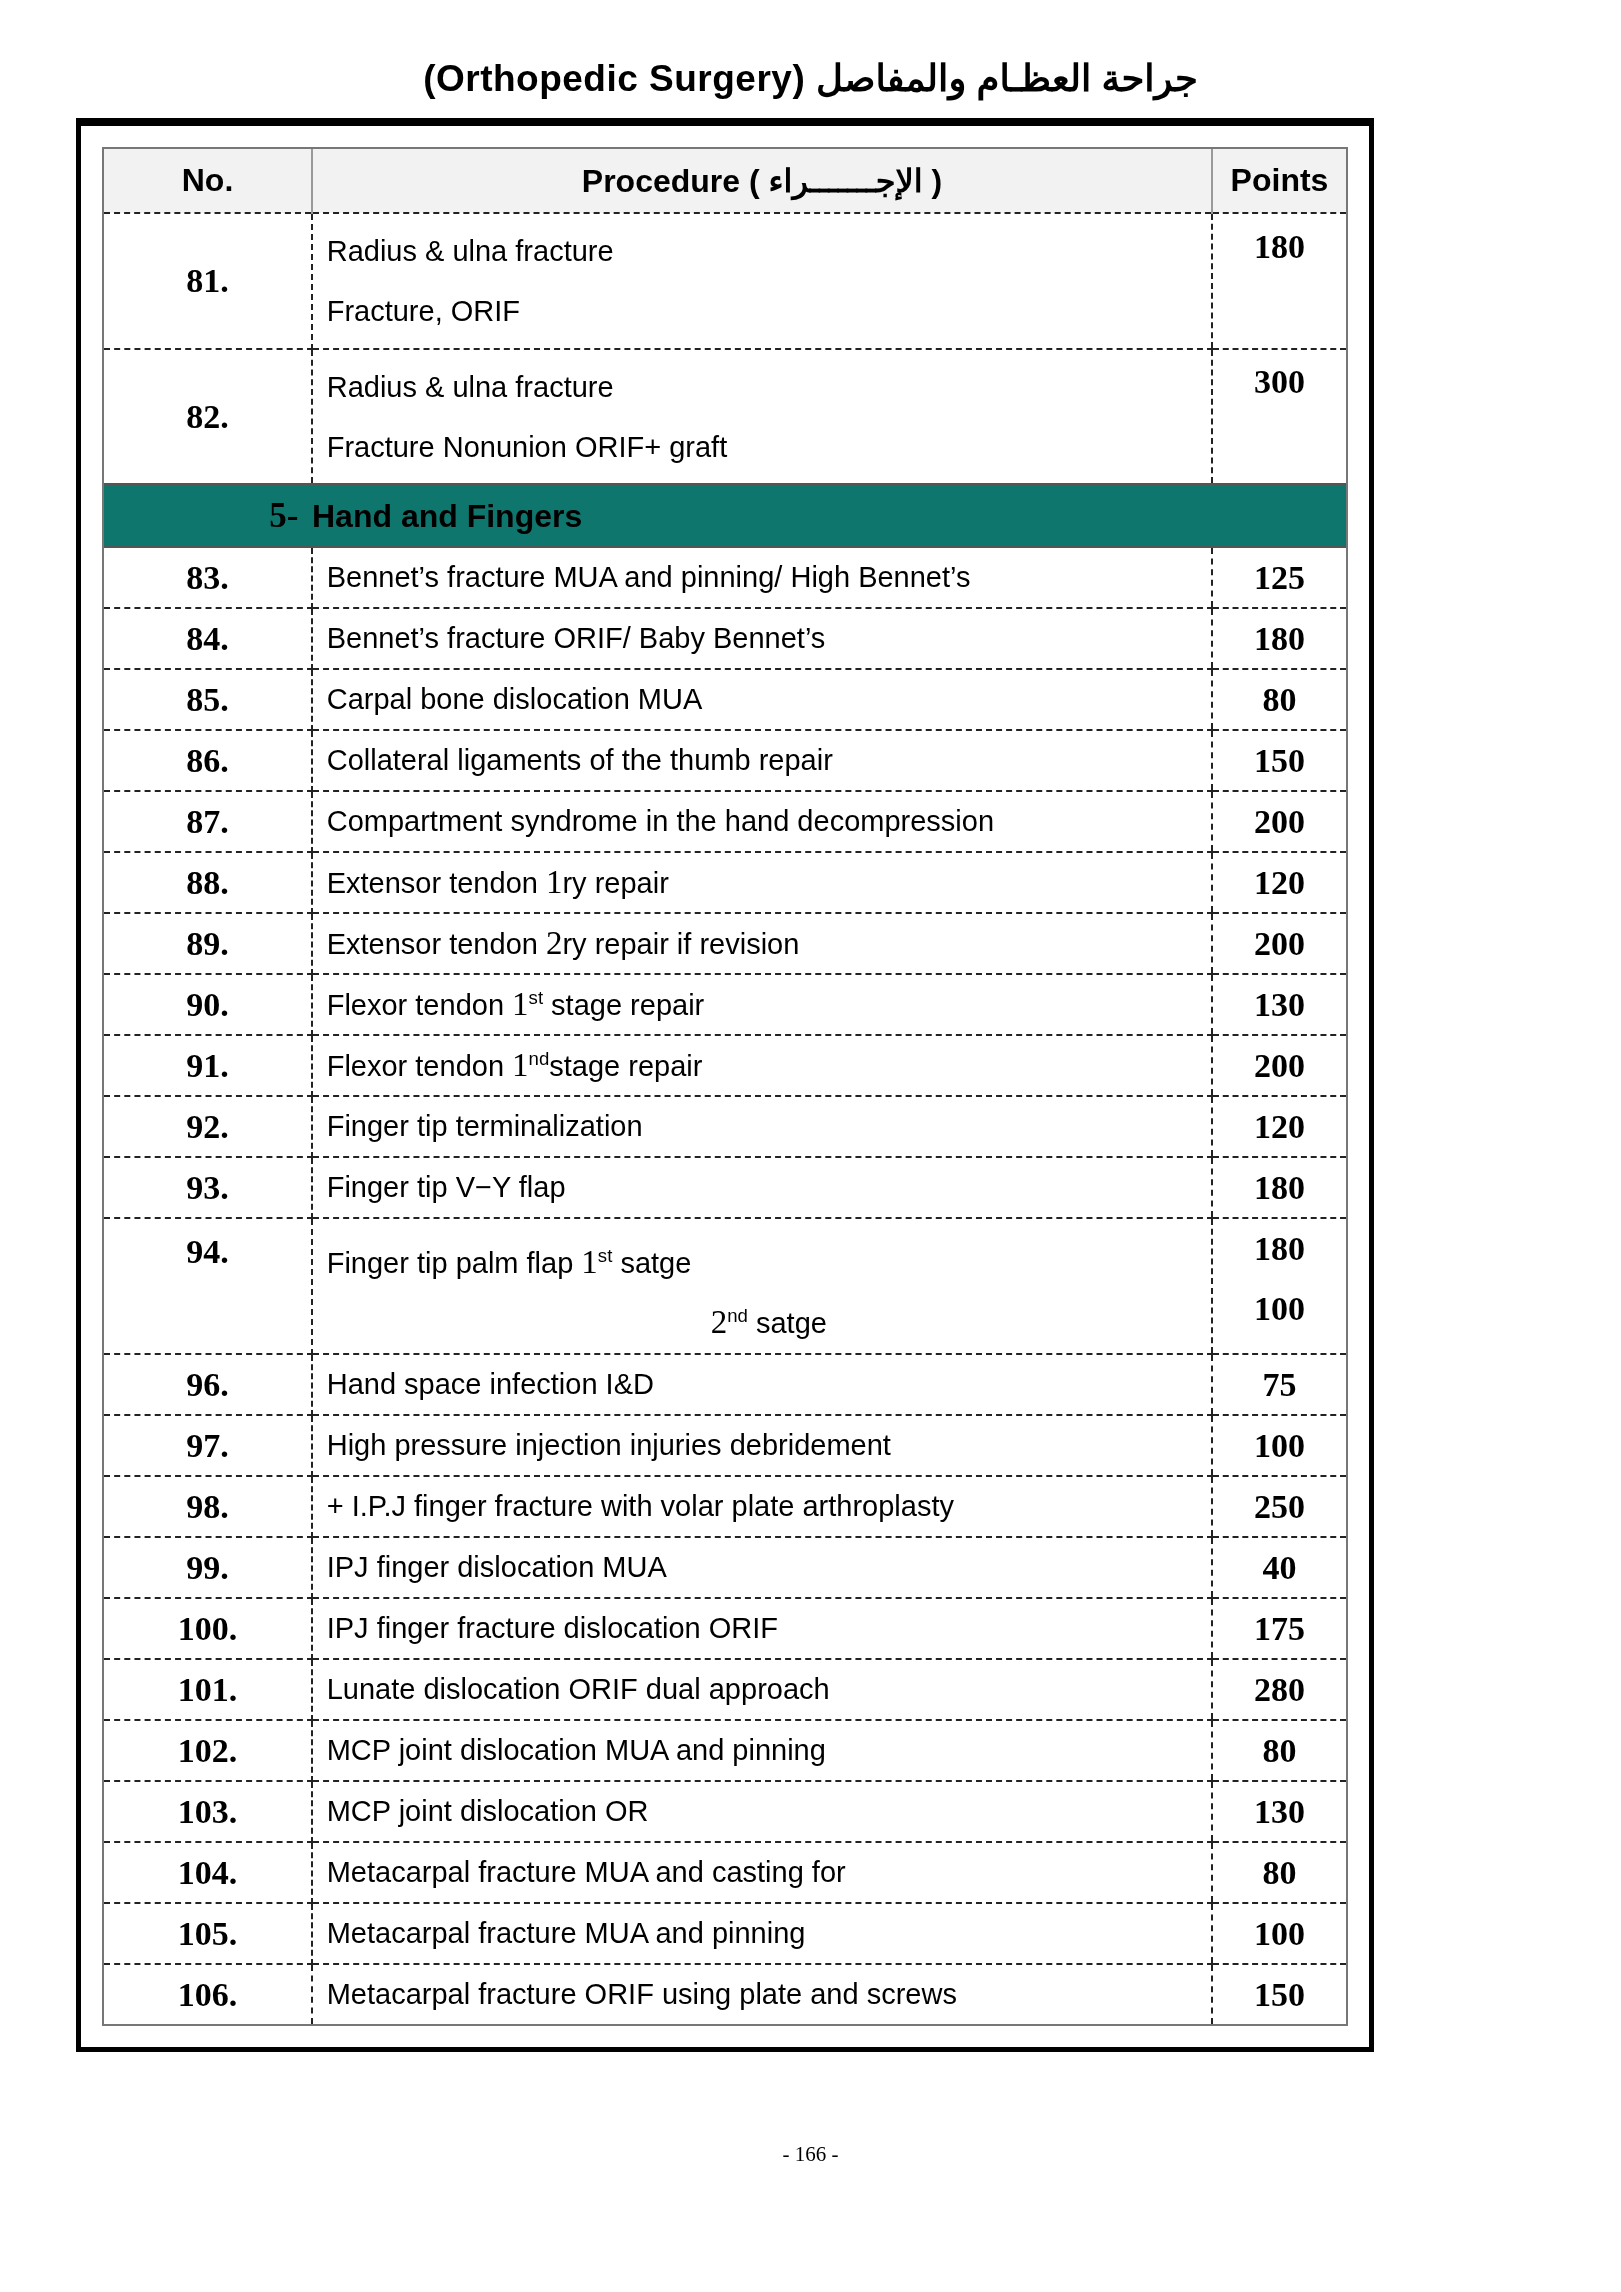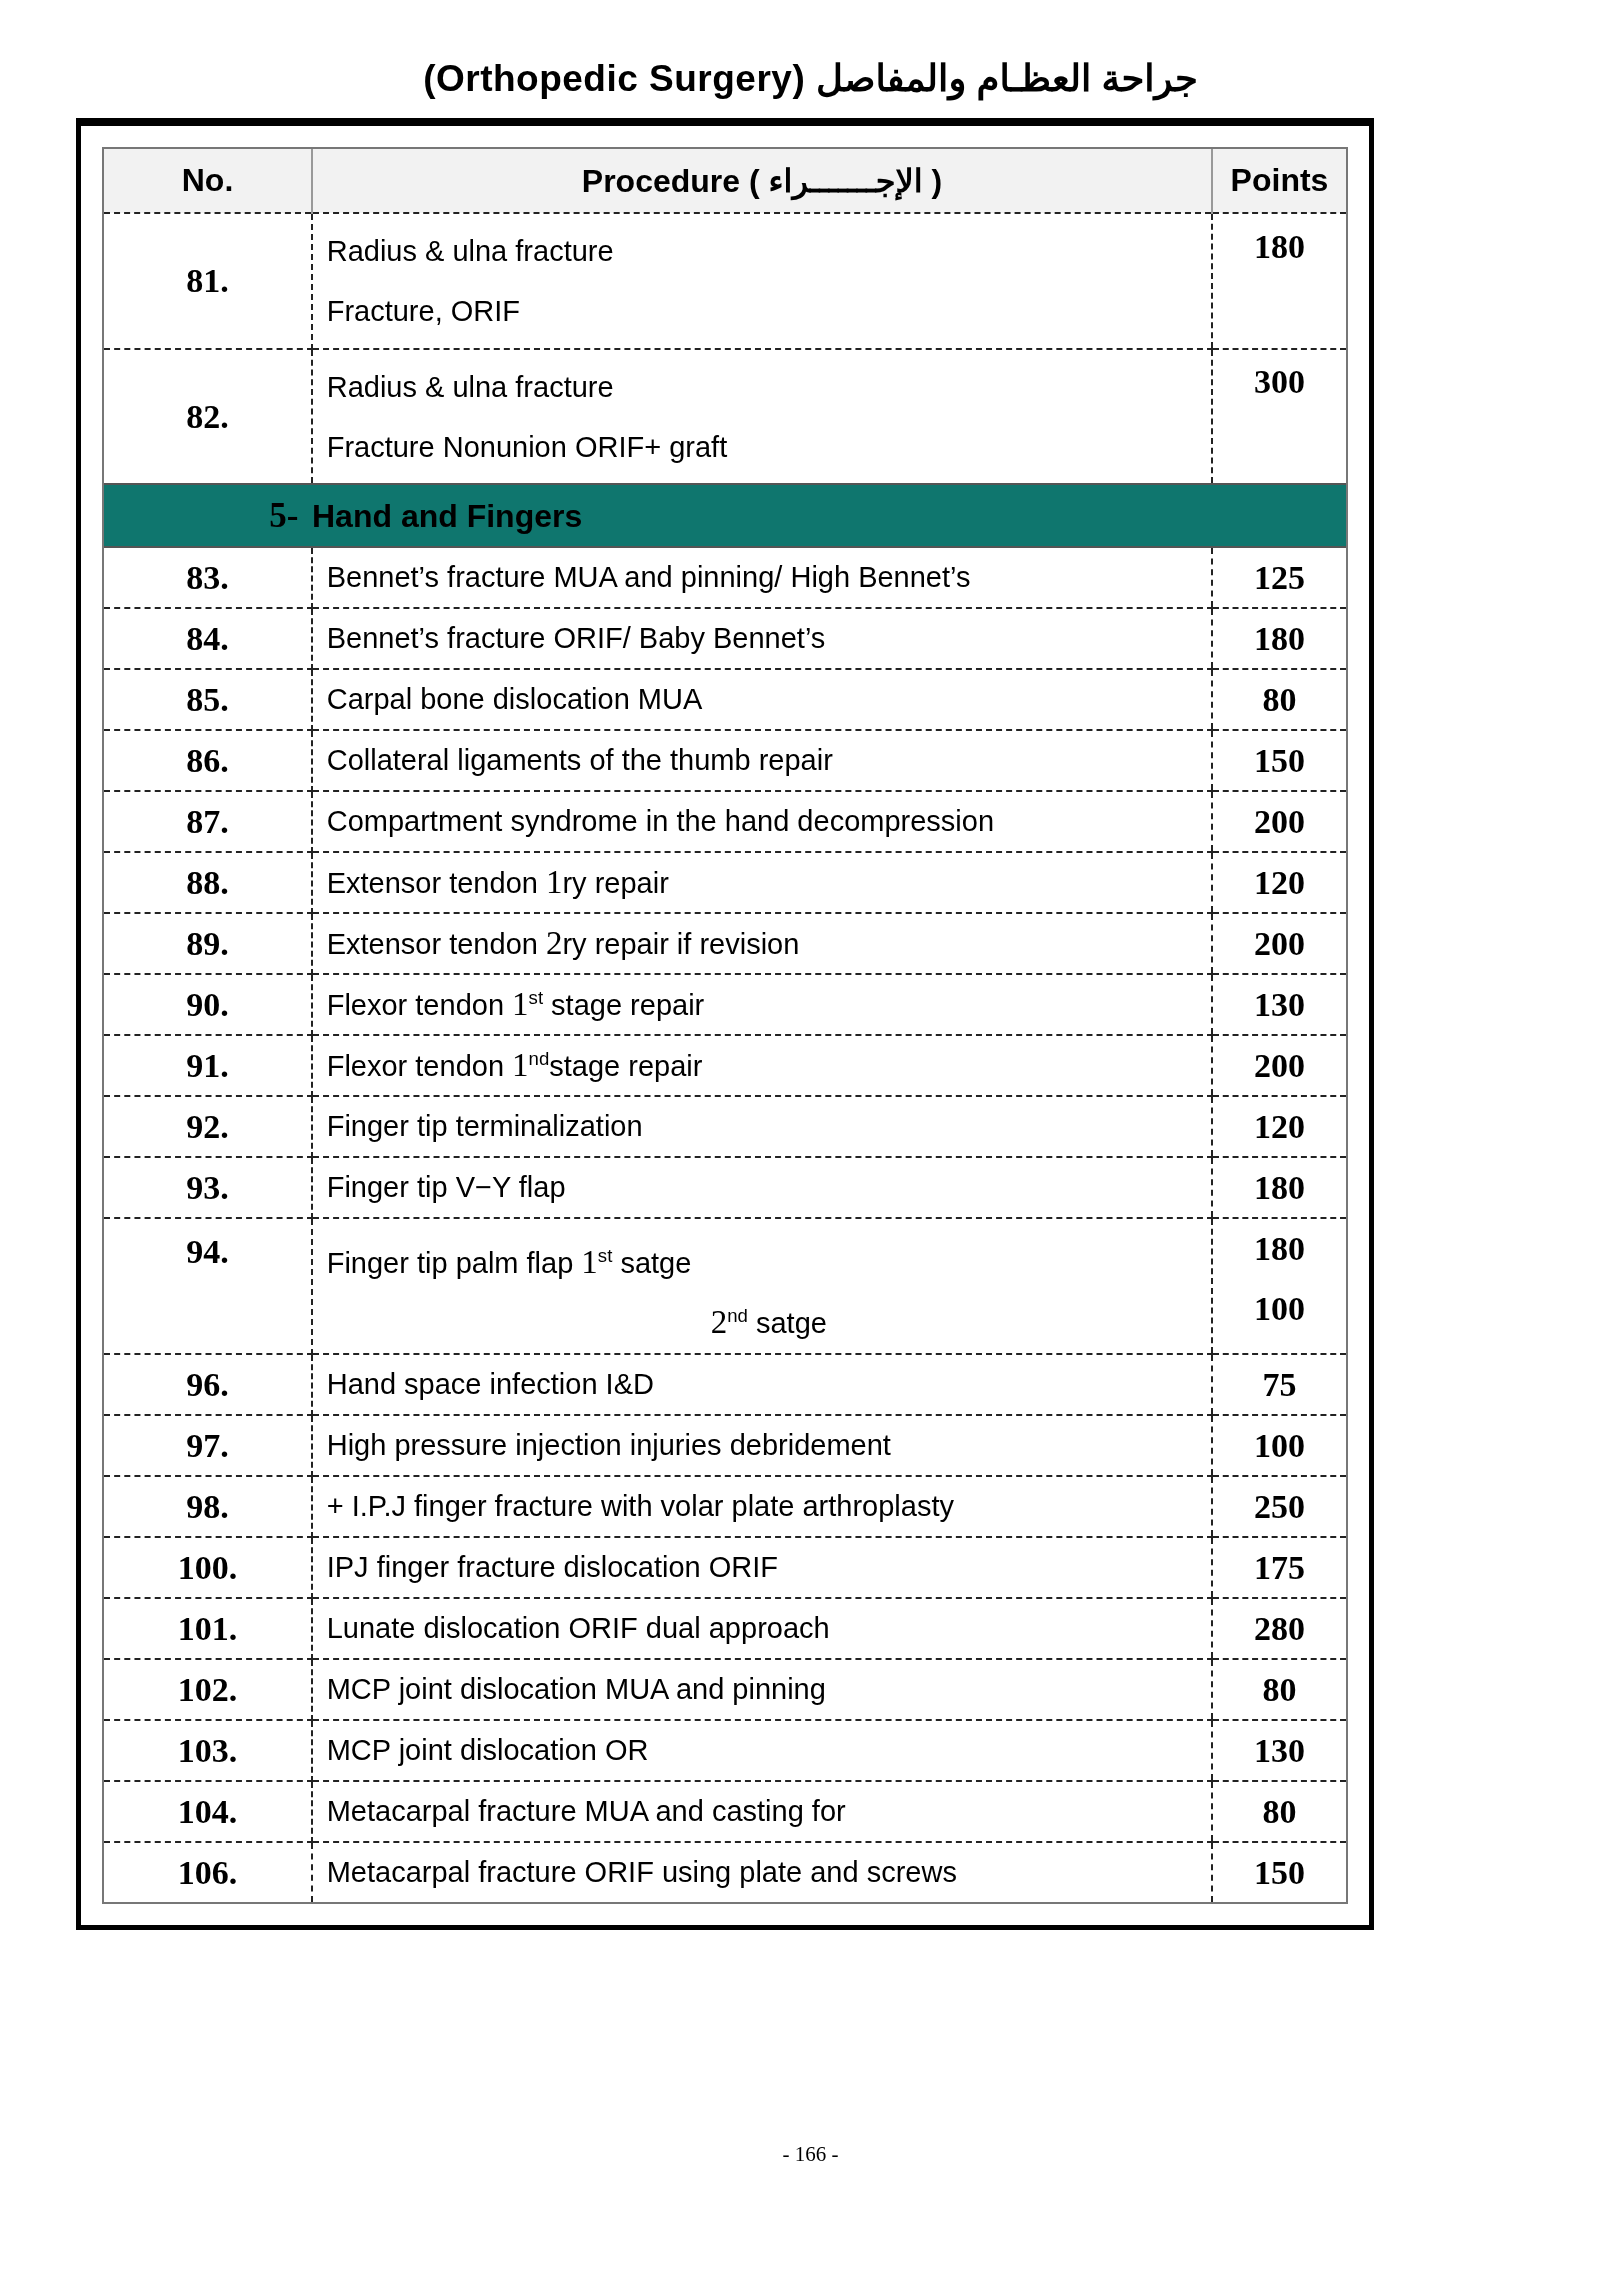--- a/index.html
+++ b/index.html
@@ -143,20 +143,25 @@
             <td class="no">97.</td>
             <td class="proc">High pressure injection injuries debridement</td>
             <td class="pts">100</td>
           </tr>
           <tr class="row">
             <td class="no">98.</td>
             <td class="proc">+ I.P.J finger fracture with volar plate arthroplasty</td>
             <td class="pts">250</td>
           </tr>
           <tr class="row">
+            <td class="no">99.</td>
+            <td class="proc">IPJ finger dislocation MUA</td>
+            <td class="pts">40</td>
+          </tr>
+          <tr class="row">
             <td class="no">100.</td>
             <td class="proc">IPJ finger fracture dislocation ORIF</td>
             <td class="pts">175</td>
           </tr>
           <tr class="row">
             <td class="no">101.</td>
             <td class="proc">Lunate dislocation ORIF dual approach</td>
             <td class="pts">280</td>
           </tr>
           <tr class="row">
@@ -166,20 +171,25 @@
           </tr>
           <tr class="row">
             <td class="no">103.</td>
             <td class="proc">MCP joint dislocation OR</td>
             <td class="pts">130</td>
           </tr>
           <tr class="row">
             <td class="no">104.</td>
             <td class="proc">Metacarpal fracture MUA and casting for</td>
             <td class="pts">80</td>
+          </tr>
+          <tr class="row">
+            <td class="no">105.</td>
+            <td class="proc">Metacarpal fracture MUA and pinning</td>
+            <td class="pts">100</td>
           </tr>
           <tr class="row">
             <td class="no">106.</td>
             <td class="proc">Metacarpal fracture ORIF using plate and screws</td>
             <td class="pts">150</td>
           </tr>
         </tbody>
   </table>
  </div>
 </div>

